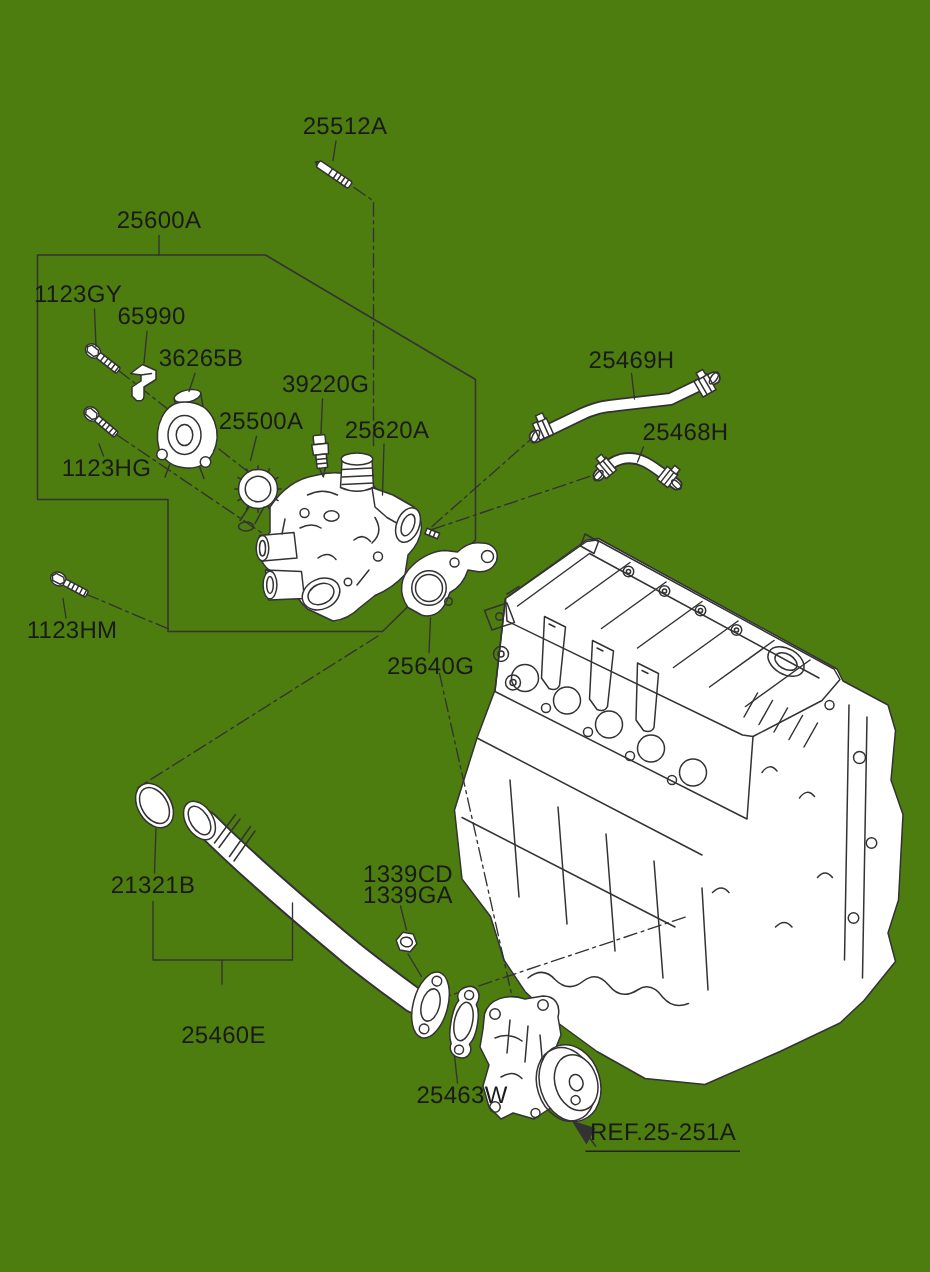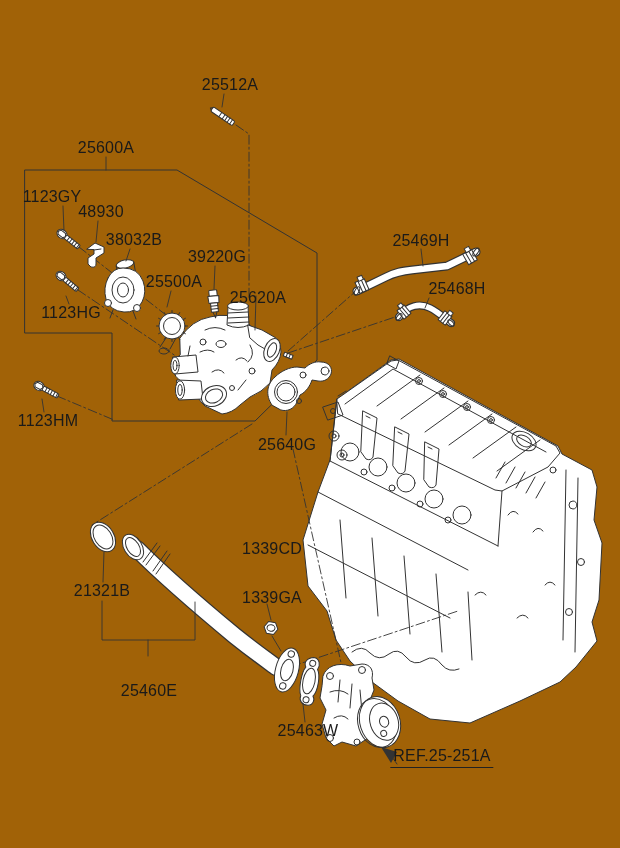--- a/index.html
+++ b/index.html
@@ -1,17 +1,17 @@
 <!DOCTYPE html>
 <html><head>
 <meta charset="utf-8">
 <style>
   html,body{margin:0;padding:0;background:#e8e8e8;}
   .canvas{
-    position:relative;width:620px;height:848px;background:#a16207;
+    position:relative;width:620px;height:848px;background:#4d7c0f;
     font-family:"Liberation Sans",sans-serif;overflow:hidden;
   }
   .canvas svg{position:absolute;left:0;top:0;}
   .lbl{
     position:absolute;transform:translate(-50%,-50%);
     font-size:16px;color:#1a1a1a;white-space:nowrap;letter-spacing:.2px;
     line-height:1;user-select:none;
   }
   .lbl.ref{border-bottom:1.4px solid #222;padding:0 3px 3px 3px;}
 </style>
@@ -319,30 +319,30 @@
 
   <g>
     <path d="M381,747 L397,752 L391,763 Z" fill="#333" stroke="none"></path>
     <path d="M392,757 L397,764"></path>
   </g>
 </svg>
 
 <div class="lbl" style="left:230px;top:85px">25512A</div>
 <div class="lbl" style="left:106px;top:148px">25600A</div>
 <div class="lbl" style="left:52px;top:197px">1123GY</div>
-<div class="lbl" style="left:101px;top:212px">48930</div>
-<div class="lbl" style="left:134px;top:240px">38032B</div>
+<div class="lbl" style="left:101px;top:212px">65990</div>
+<div class="lbl" style="left:134px;top:240px">36265B</div>
 <div class="lbl" style="left:217px;top:257px">39220G</div>
 <div class="lbl" style="left:174px;top:282px">25500A</div>
-<div class="lbl" style="left:258px;top:298px">25620A</div>
+<div class="lbl" style="left:258px;top:288px">25620A</div>
 <div class="lbl" style="left:421px;top:241px">25469H</div>
 <div class="lbl" style="left:457px;top:289px">25468H</div>
 <div class="lbl" style="left:71px;top:313px">1123HG</div>
 <div class="lbl" style="left:48px;top:421px">1123HM</div>
 <div class="lbl" style="left:287px;top:445px">25640G</div>
 <div class="lbl" style="left:102px;top:591px">21321B</div>
-<div class="lbl" style="left:272px;top:549px">1339CD</div>
+<div class="lbl" style="left:272px;top:584px">1339CD</div>
 <div class="lbl" style="left:272px;top:598px">1339GA</div>
 <div class="lbl" style="left:149px;top:691px">25460E</div>
 <div class="lbl" style="left:308px;top:731px">25463W</div>
 <div class="lbl ref" style="left:442px;top:758px">REF.25-251A</div>
 
 </div>
 
 </body></html>

